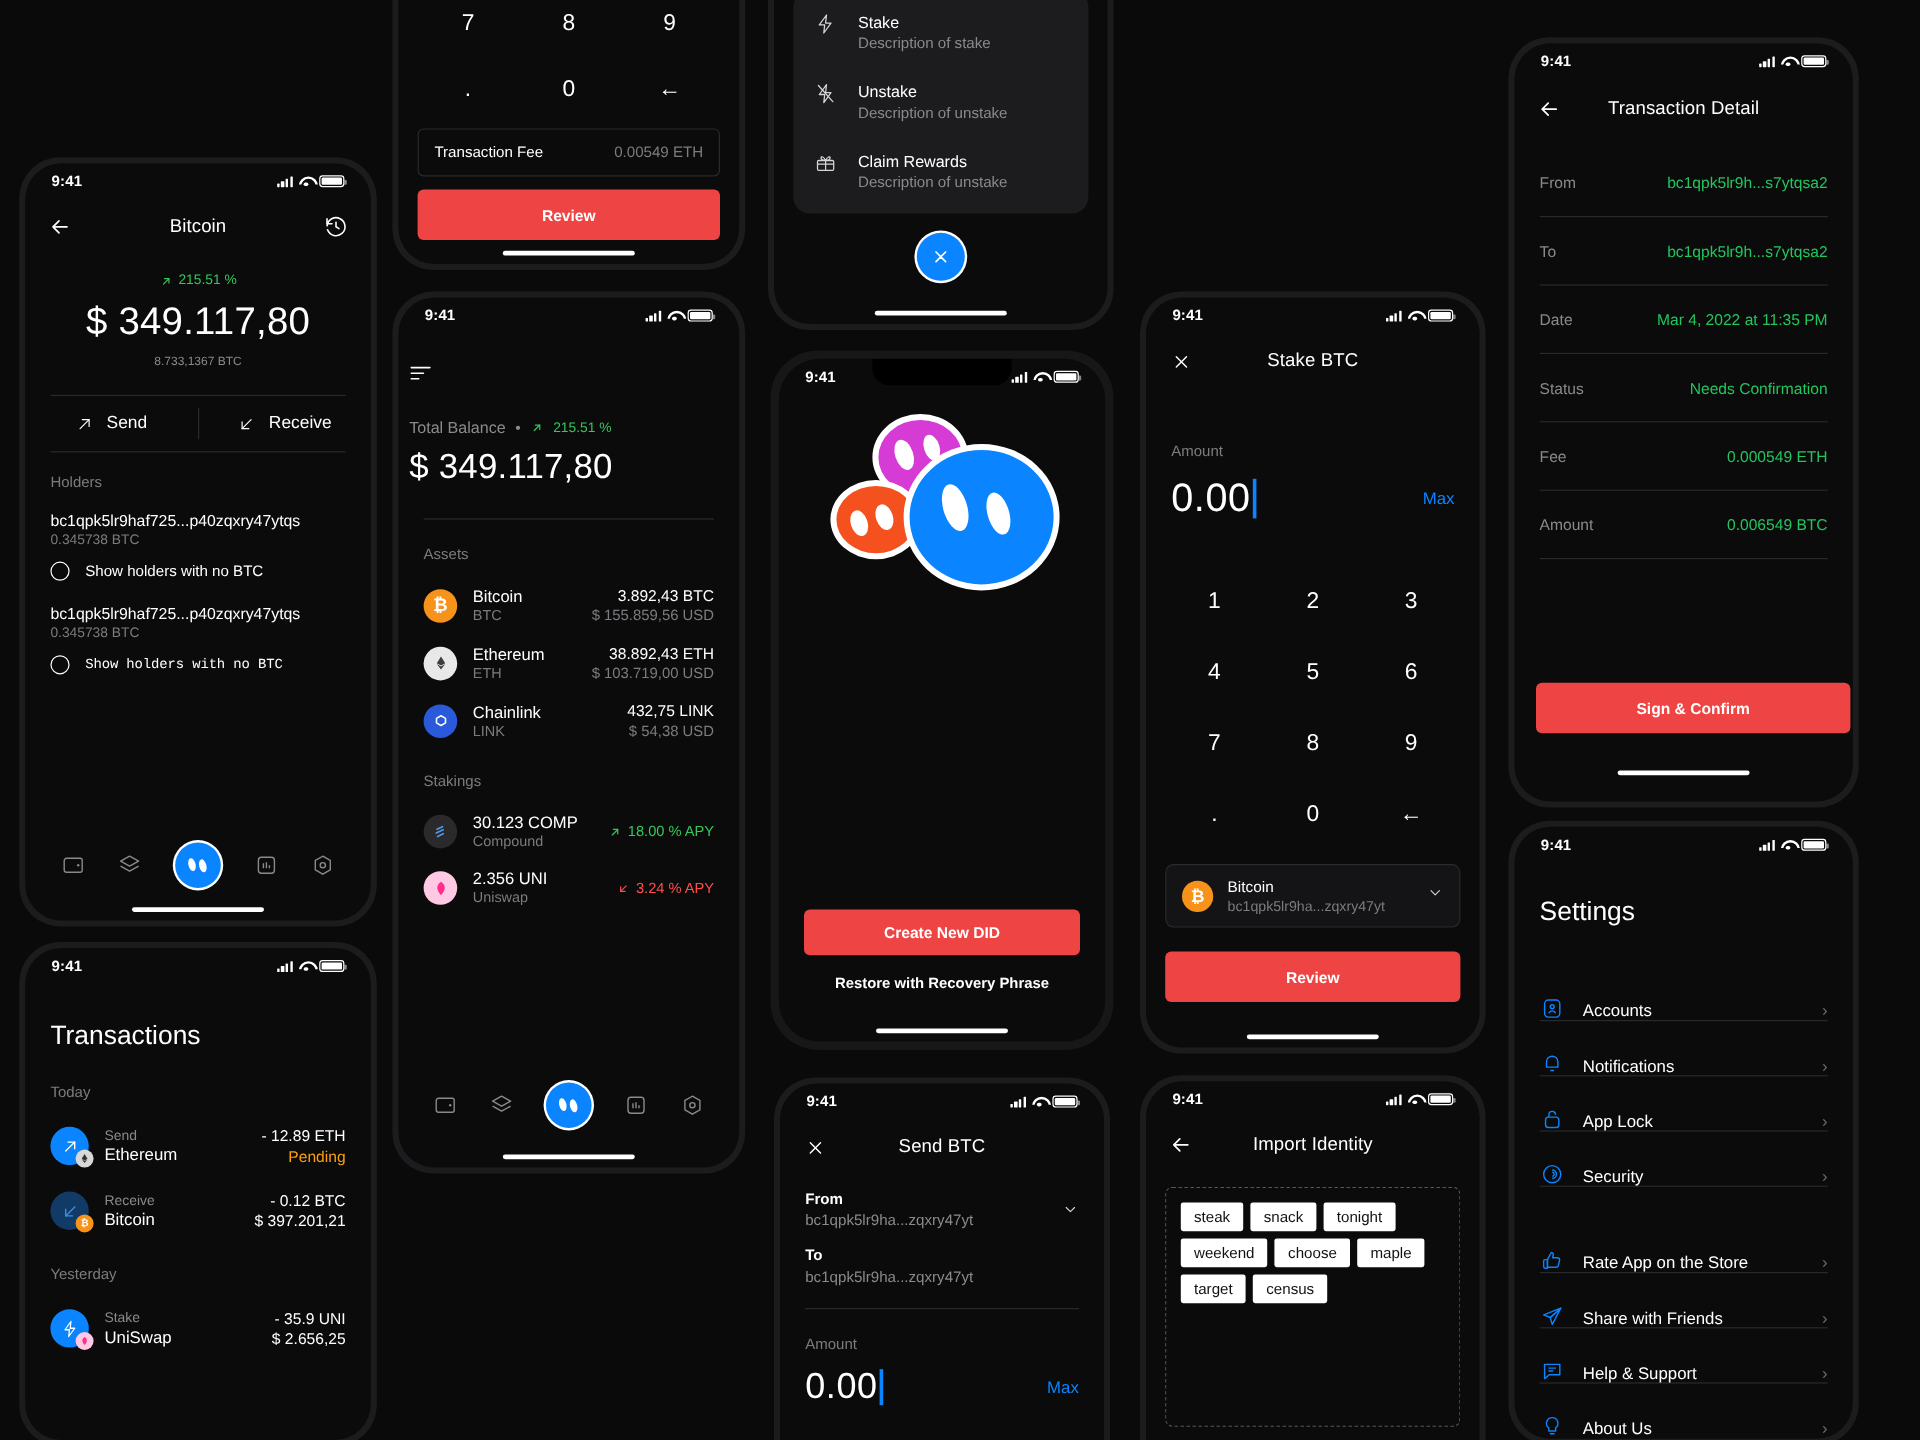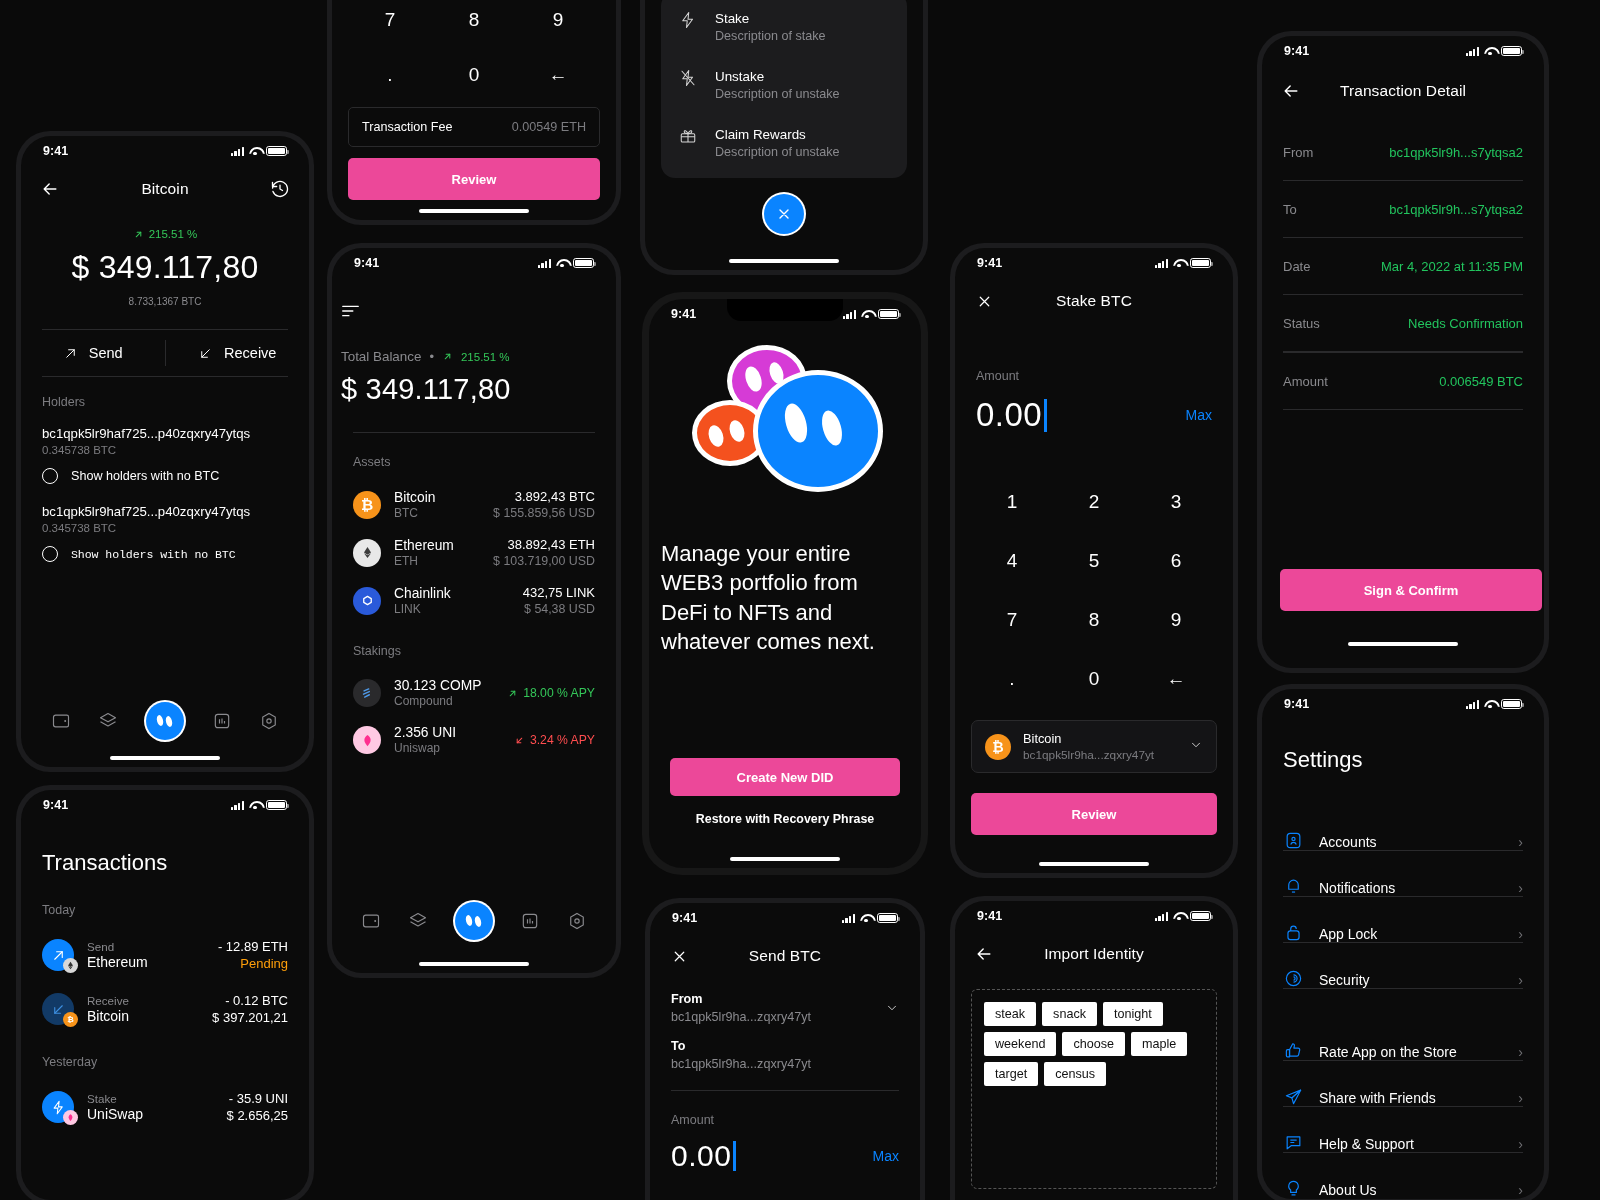--- a/index.html
+++ b/index.html
@@ -74,21 +74,21 @@
   .navtitle { font-size: 15.5px; color:#fff; font-weight:500; letter-spacing:.1px;}
   .navbar { height:46px; display:flex; align-items:center; padding:0 18px; position:relative;}
   .navbar .navtitle { position:absolute; left:0; right:0; text-align:center; pointer-events:none;}
   .icon-btn { width:22px;height:22px; color:#fff; display:flex;align-items:center;justify-content:center; cursor:pointer;}
   .green { color:#34c759; }
   .red { color:#ff4d4f; }
   .orange { color:#ff9f0a; }
   .blue { color:#0a84ff; }
   .divider { height:1px; background:#2a2a2c; }
   .btn-primary {
-    background:#ec4899; color:#fff; border-radius:5px; text-align:center;
+    background:#ef4444; color:#fff; border-radius:5px; text-align:center;
     font-size:13px; font-weight:bold; display:flex;align-items:center;justify-content:center;
     cursor:pointer;
   }
 
   
   .keypad { display:grid; grid-template-columns:repeat(3,1fr); }
   .key { display:flex;align-items:center;justify-content:center; color:#fff; font-size:19px; cursor:pointer;}
 
   
   #p-bitcoin { left:16px; top:131px; width:298px; height:641px; }
@@ -668,21 +668,20 @@
         <div class="blob" style="left:7px;top:55px;width:76px;height:66px;background:#f4511e;z-index:3">
           <span class="e" style="left:12px;top:20px;width:14px;height:22px;transform:rotate(-18deg)"></span>
           <span class="e" style="left:33px;top:15px;width:14px;height:22px;transform:rotate(-18deg)"></span>
         </div>
         <div class="blob" style="left:68px;top:25px;width:130px;height:122px;background:#0a84ff;z-index:4">
           <span class="e" style="left:28px;top:28px;width:20px;height:40px;transform:rotate(-16deg)"></span>
           <span class="e" style="left:65px;top:35px;width:18px;height:36px;transform:rotate(-16deg)"></span>
         </div>
       </div>
 
-      <div class="onb-head" style="margin-top:34px">Manage your entire WEB3 portfolio from DeFi to NFTs and whatever comes next.</div>
 
       <div class="btn-primary" style="position:absolute;bottom:72px;left:21px;right:21px;height:38px">Create New DID</div>
       <div class="onb-link" style="position:absolute;bottom:42px;left:0;right:0">Restore with Recovery Phrase</div>
       <div class="homebar"></div>
     </div>
   </div>
 
   <div class="phone" id="p-sendbtc">
     <div class="screen">
       <div class="statusbar">
@@ -886,20 +885,24 @@
         <div class="kv">
           <span class="kv-k">Date</span>
           <span class="kv-v">Mar 4, 2022 at 11:35 PM</span>
         </div>
         <div class="divider"></div>
         <div class="kv">
           <span class="kv-k">Status</span>
           <span class="kv-v orange">Needs Confirmation</span>
         </div>
         <div class="divider"></div>
+        <div class="kv">
+          <span class="kv-k">Fee</span>
+          <span class="kv-v">0.000549 ETH</span>
+        </div>
         <div class="divider"></div>
         <div class="kv">
           <span class="kv-k">Amount</span>
           <span class="kv-v blue">0.006549 BTC</span>
         </div>
         <div class="divider"></div>
       </div>
 
       <div class="btn-primary" style="position:absolute;bottom:57px;left:18px;right:2px;height:42px">Sign &amp; Confirm</div>
       <div class="homebar" style="bottom:22px"></div>

